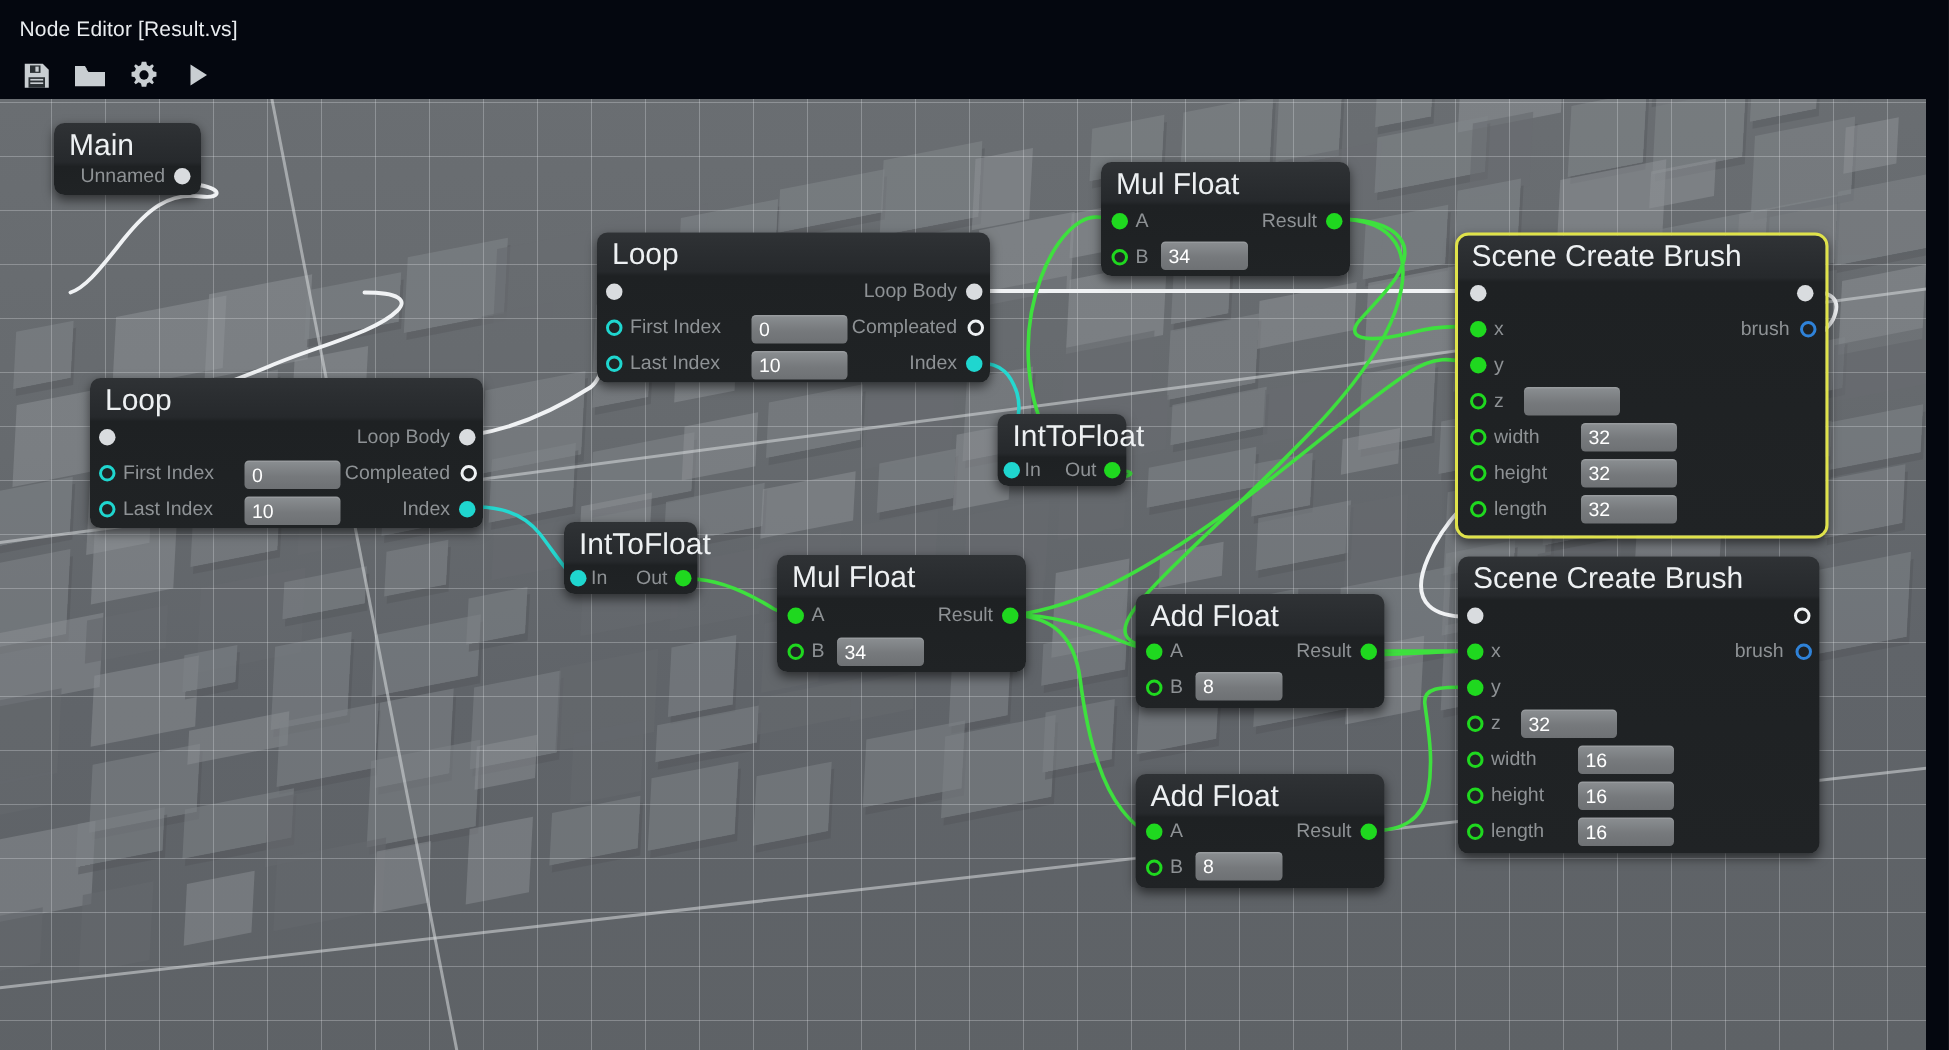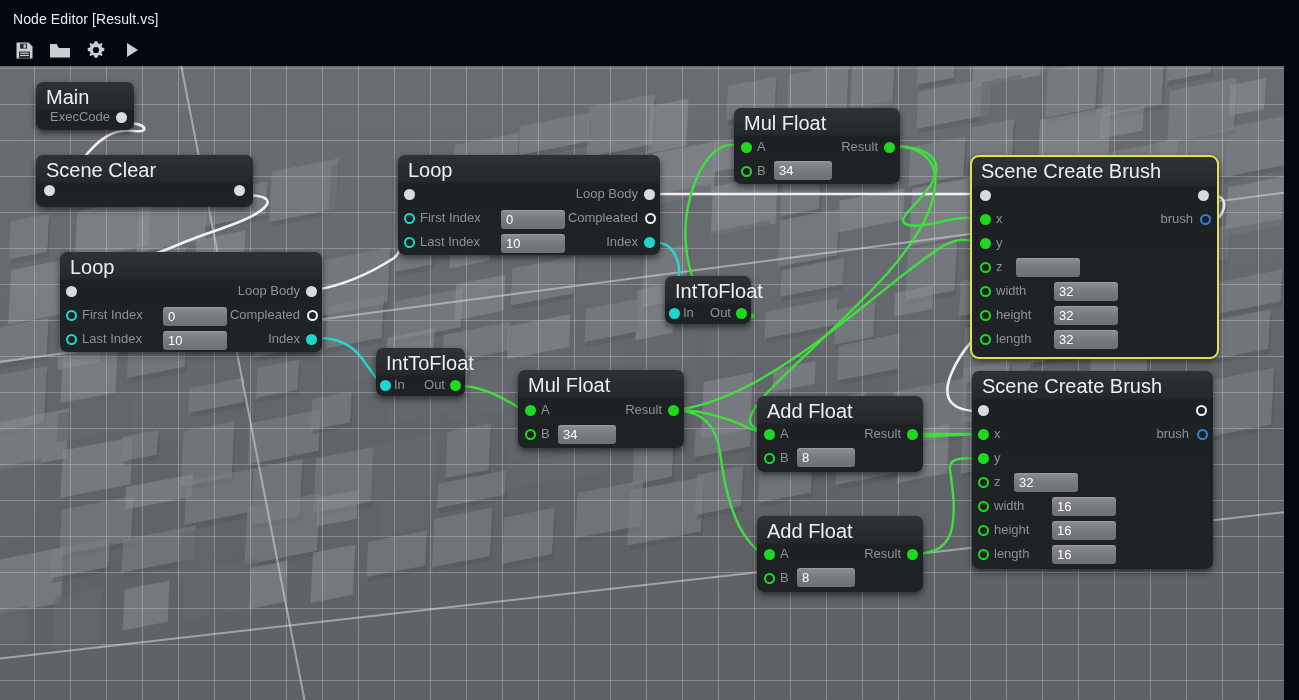--- a/index.html
+++ b/index.html
@@ -408,30 +408,25 @@
         <path d="M913,434 L980,434"></path>
 
         <path d="M913,554 C936,554 948,546 952,528 C956,506 952,486 950,470 C948,458 960,458 980,458"></path>
       </g>
     </g>
   </svg>
 
   <div class="node" style="left:36px; top:82px; width:98px; height:48px;">
     <div class="node-title">Main</div>
     <div class="row" style="top:27px;">
-      <div class="lbl-r" style="right:24px; top:0;">ExecCode</div>
+      <div class="lbl-r" style="right:24px; top:0;">Unnamed</div>
       <div class="port exec-f" style="right:7px; top:3px;"></div>
     </div>
   </div>
 
-  <div class="node" style="left:36px; top:155px; width:217px; height:52px;">
-    <div class="node-title">Scene Clear</div>
-    <div class="port exec-f" style="left:8px; top:30px;"></div>
-    <div class="port exec-f" style="right:8px; top:30px;"></div>
-  </div>
 
   <div class="node" style="left:60px; top:252px; width:262px; height:100px;">
     <div class="node-title">Loop</div>
 
     <div class="port exec-f" style="left:6px; top:34px;"></div>
     <div class="lbl-r" style="right:22px; top:31px;">Loop Body</div>
     <div class="port exec-f" style="right:5px; top:34px;"></div>
 
     <div class="port cyan-o" style="left:6px; top:58px;"></div>
     <div class="lbl-l" style="left:22px; top:55px;">First Index</div>

